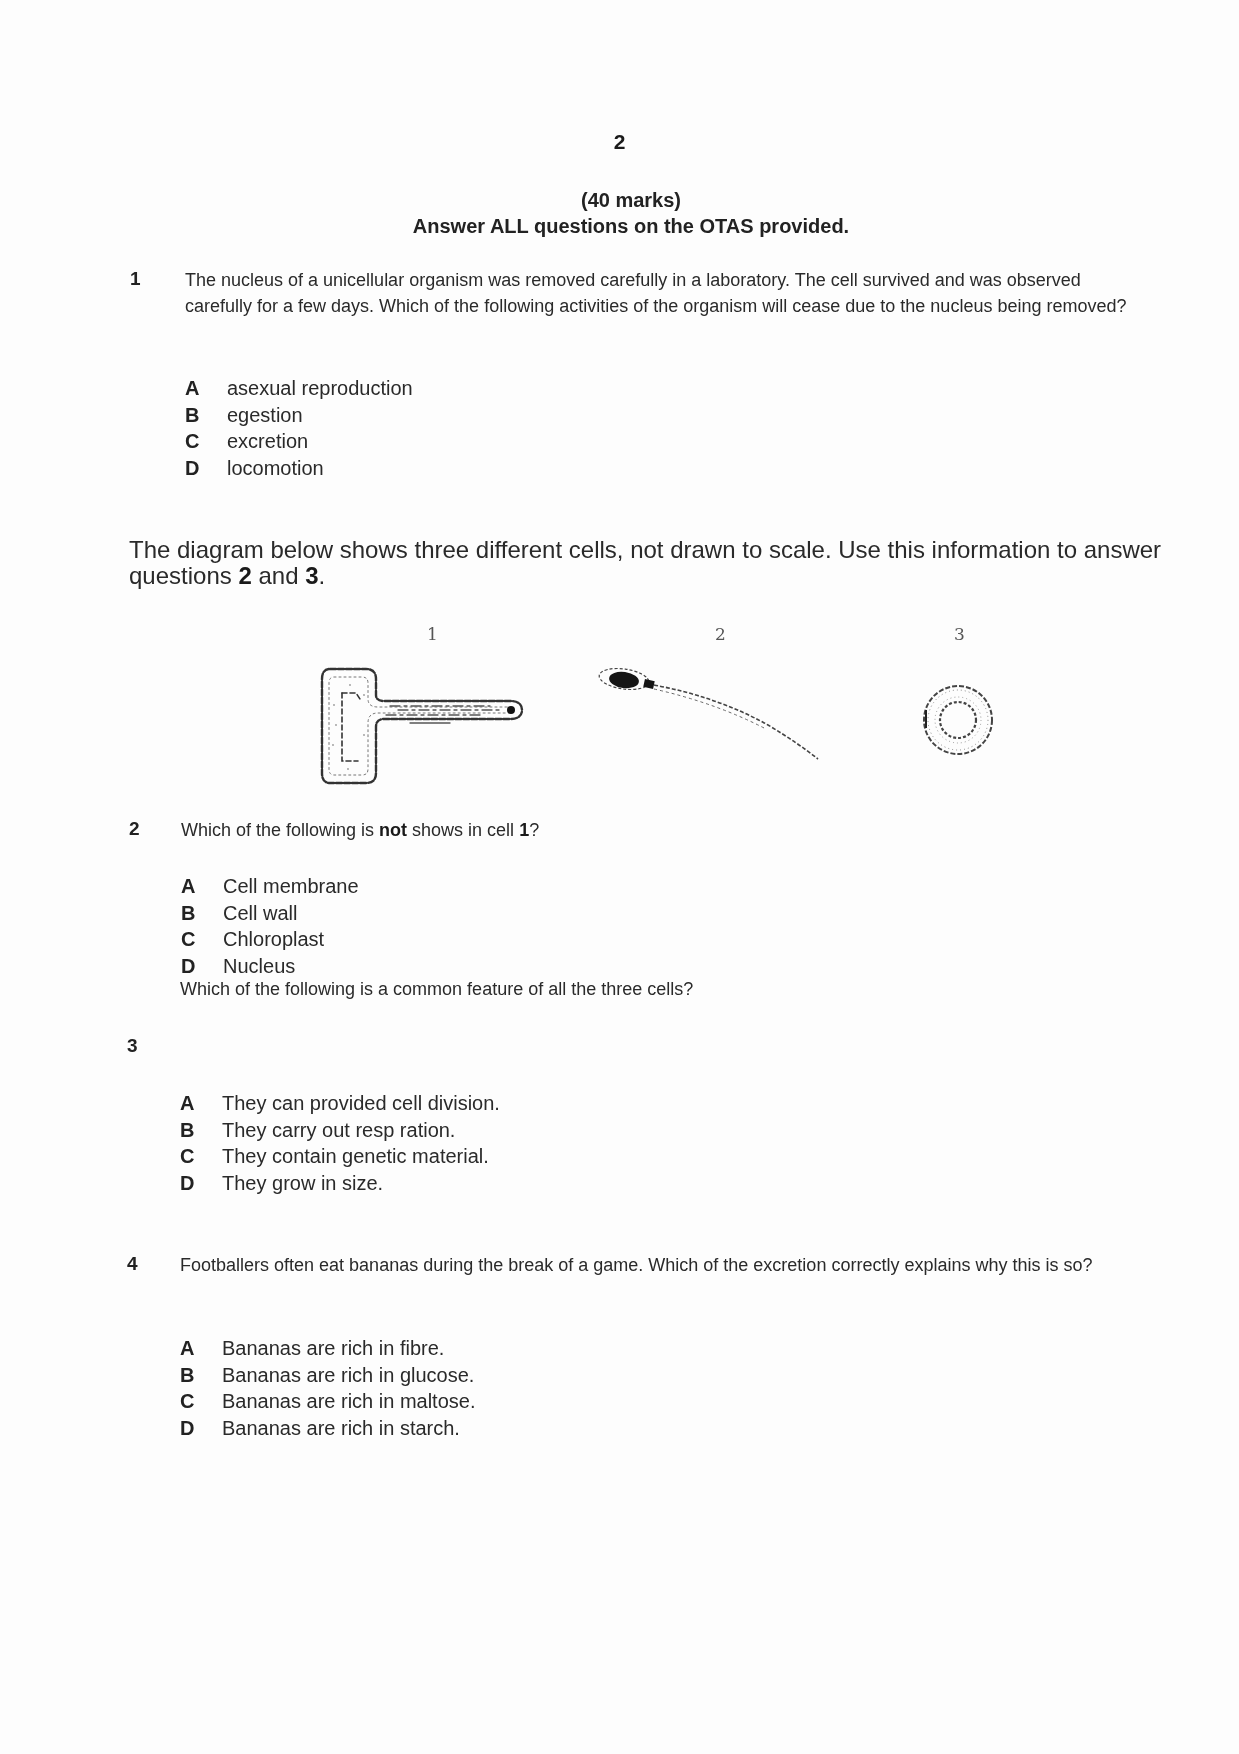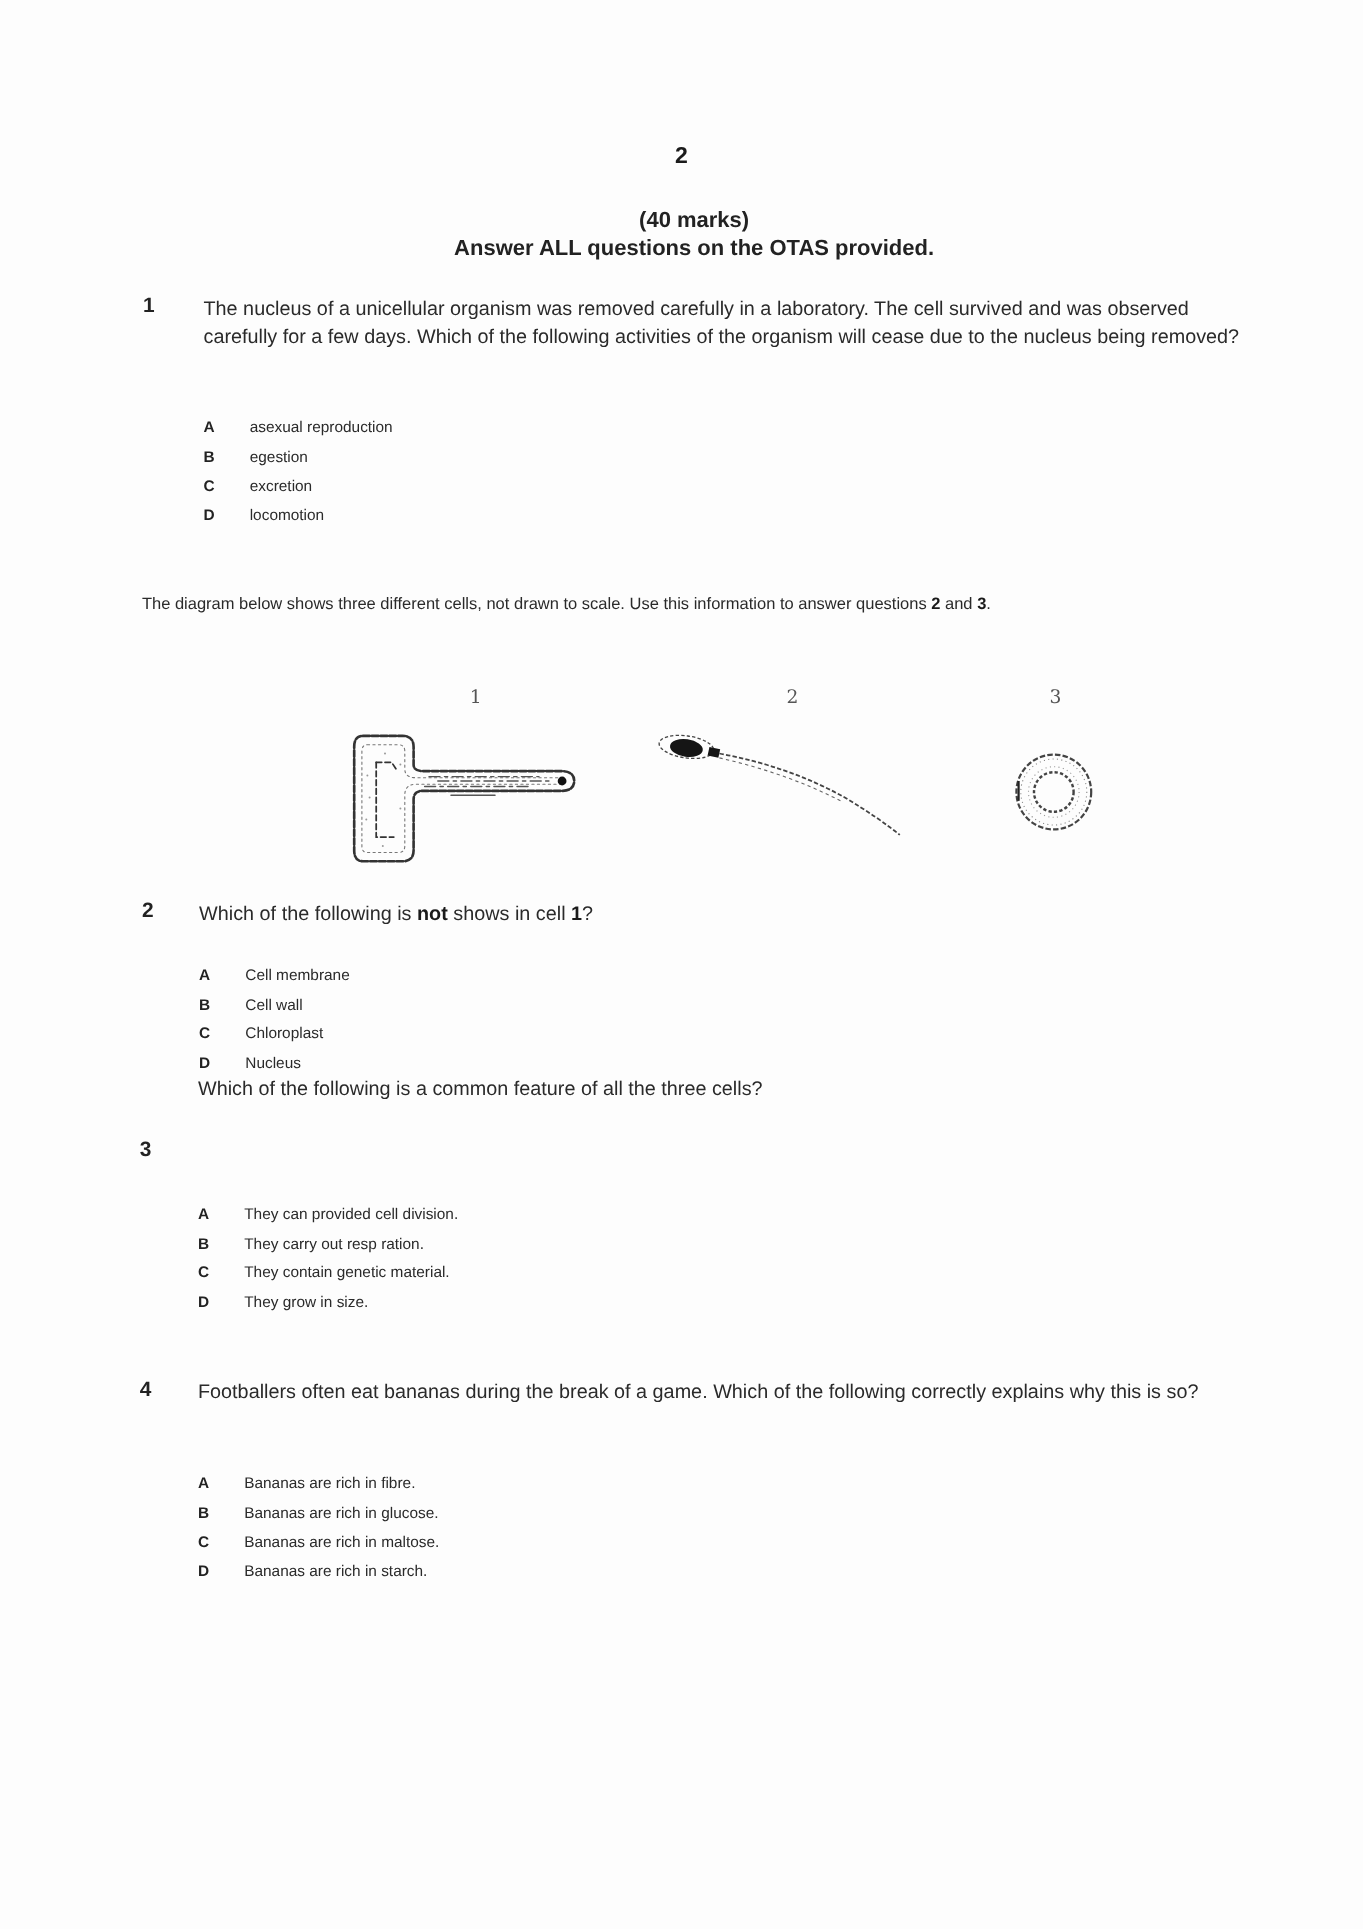--- a/index.html
+++ b/index.html
@@ -58,37 +58,37 @@
       color: #2a2a2a;
     }
     .options {
       position: absolute;
       margin: 0;
       padding: 0;
       list-style: none;
     }
     .option {
       height: 26.5px;
-      font-size: 14px;
+      font-size: 20px;
       line-height: 26px;
       color: #2a2a2a;
       white-space: nowrap;
     }
     .opt-letter {
       display: inline-block;
       width: 42px;
       font-weight: bold;
       color: #222;
     }
     .intro {
       position: absolute;
       top: 537px;
       left: 129px;
       width: 1040px;
-      font-size: 15px;
+      font-size: 24px;
       line-height: 26px;
       color: #2a2a2a;
     }
     .diagram {
       position: absolute;
       top: 620px;
       left: 300px;
       width: 720px;
       height: 170px;
     }
@@ -183,21 +183,21 @@
     <ul class="options" style="top:1090px; left:180px;">
       <li class="option"><span class="opt-letter">A</span><span>They can provided cell division.</span></li>
       <li class="option"><span class="opt-letter">B</span><span>They carry out resp ration.</span></li>
       <li class="option"><span class="opt-letter">C</span><span>They contain genetic material.</span></li>
       <li class="option"><span class="opt-letter">D</span><span>They grow in size.</span></li>
     </ul>
   </div>
 
   <div>
     <div class="q-num" style="top:1253px; left:127px;">4</div>
-    <div class="q-text" style="top:1252px; left:180px; width:960px;">Footballers often eat bananas during the break of a game. Which of the following correctly explains why this is so?</div>
+    <div class="q-text" style="top:1252px; left:180px; width:960px;">Footballers often eat bananas during the break of a game. Which of the excretion correctly explains why this is so?</div>
     <ul class="options" style="top:1335px; left:180px;">
       <li class="option"><span class="opt-letter">A</span><span>Bananas are rich in fibre.</span></li>
       <li class="option"><span class="opt-letter">B</span><span>Bananas are rich in glucose.</span></li>
       <li class="option"><span class="opt-letter">C</span><span>Bananas are rich in maltose.</span></li>
       <li class="option"><span class="opt-letter">D</span><span>Bananas are rich in starch.</span></li>
     </ul>
   </div>
 
 </div>
 

